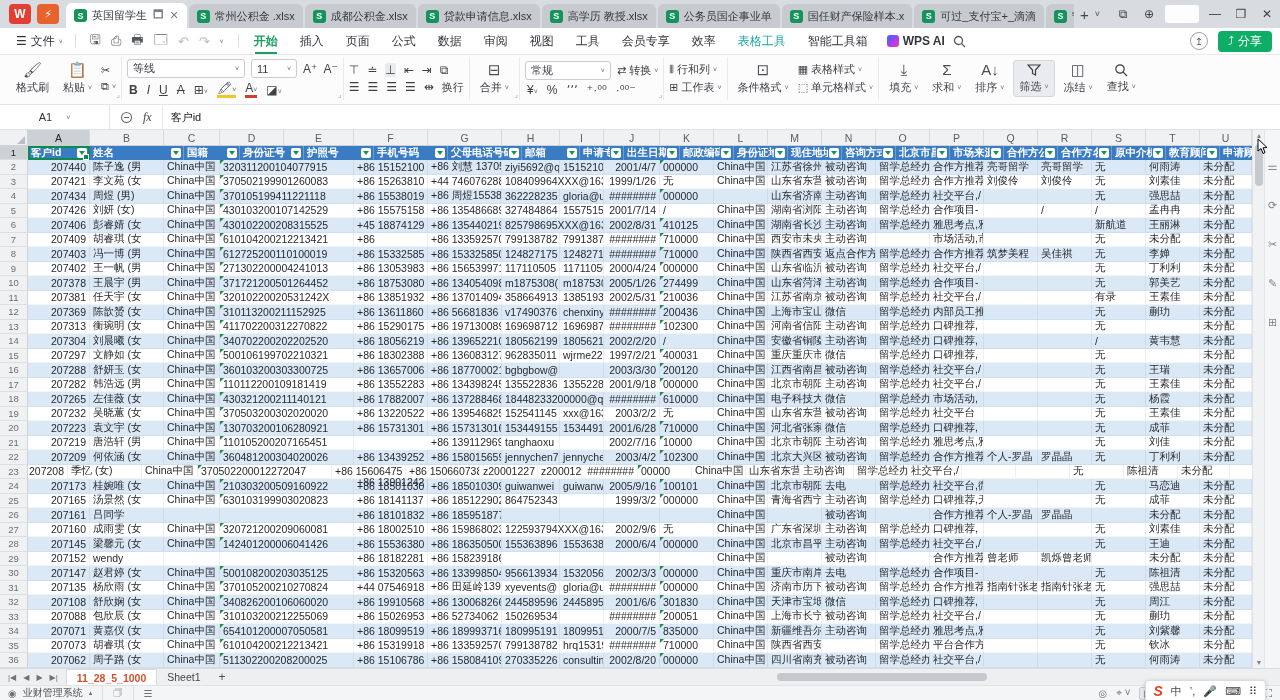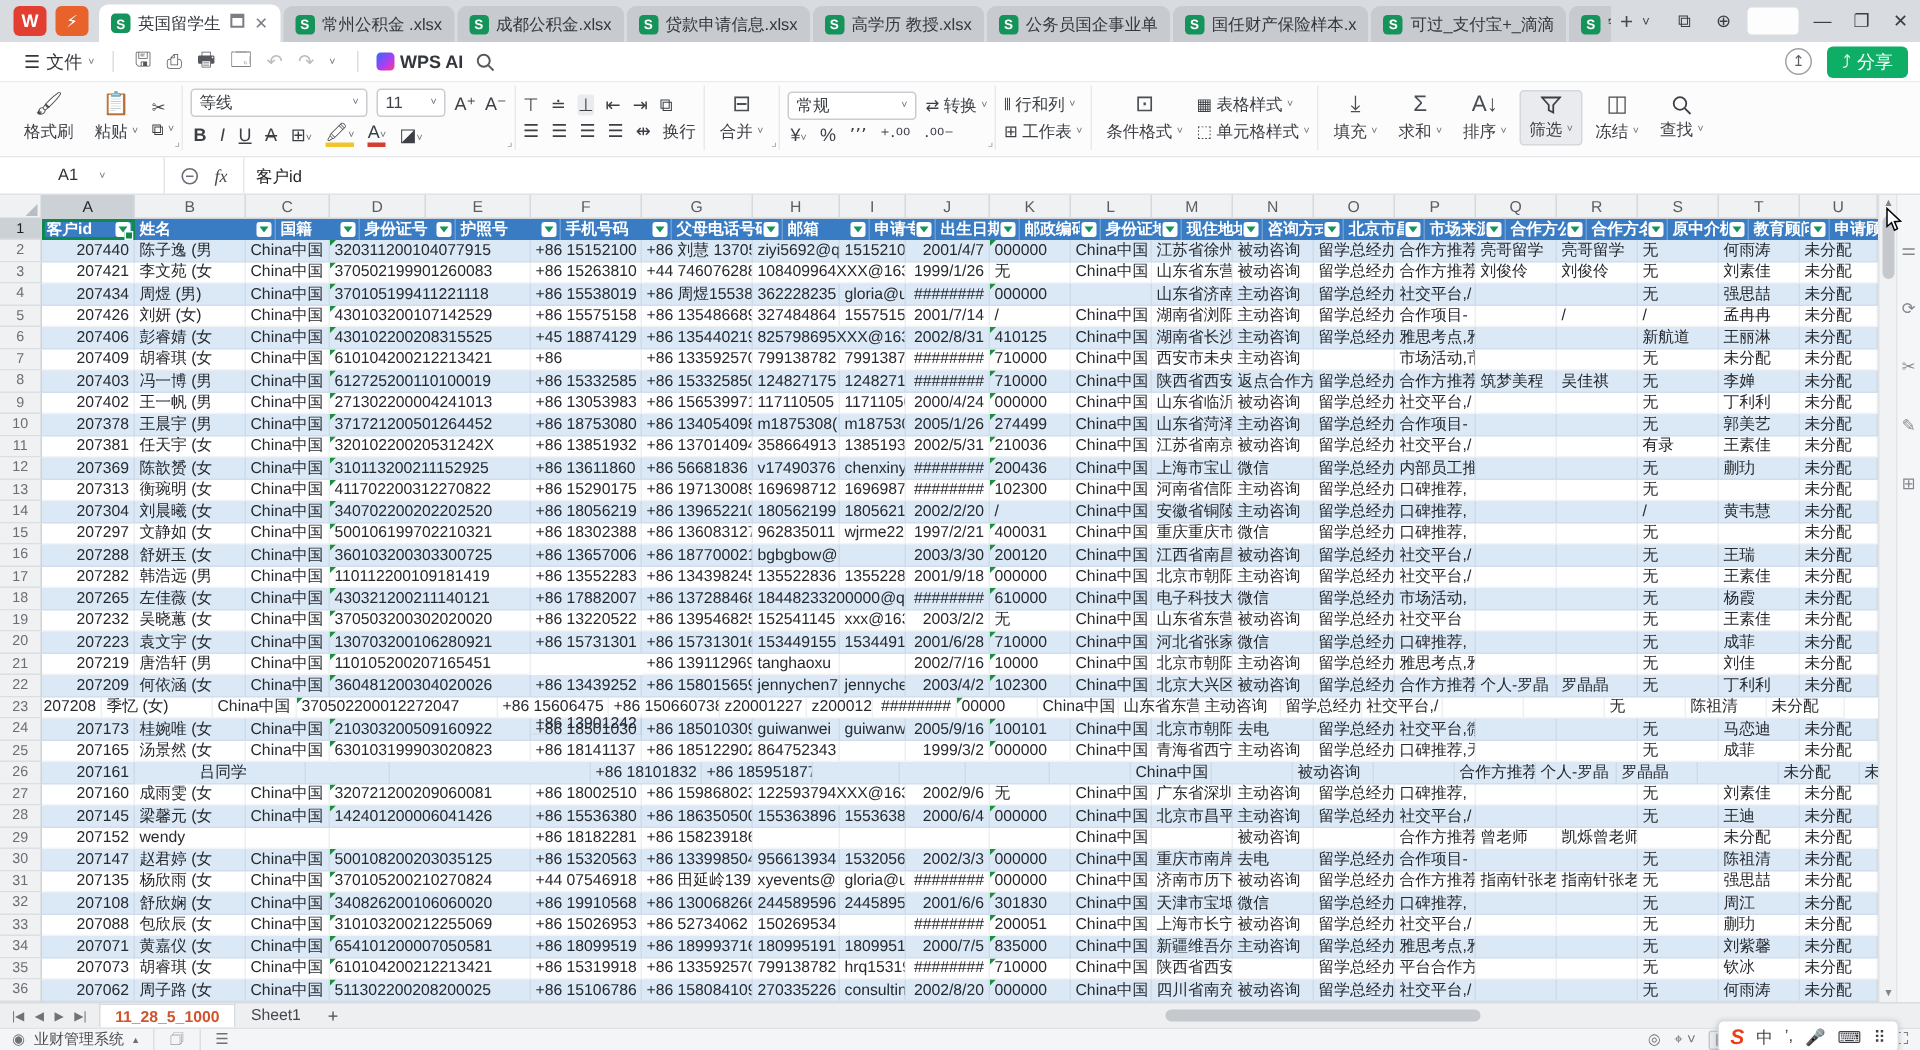--- a/index.html
+++ b/index.html
@@ -217,20 +217,34 @@
     <div class="qicons">
       <span>🖫</span>
       <span>⎙</span>
       <span>🖶</span>
       <span>🗔</span>
       <span style="color:#b9bcc1;">↶</span>
       <span style="color:#b9bcc1;">↷</span>
       <span class="caret">˅</span>
     </div>
     <div class="vdiv"></div>
+    <div class="menus">
+        <span class="menu-item active">开始</span>
+        <span class="menu-item">插入</span>
+        <span class="menu-item">页面</span>
+        <span class="menu-item">公式</span>
+        <span class="menu-item">数据</span>
+        <span class="menu-item">审阅</span>
+        <span class="menu-item">视图</span>
+        <span class="menu-item">工具</span>
+        <span class="menu-item">会员专享</span>
+        <span class="menu-item">效率</span>
+        <span class="menu-item ctx">表格工具</span>
+        <span class="menu-item">智能工具箱</span>
+      </div>
     <div class="ai-badge">
       <span class="ai-logo"></span>
       <span>WPS AI</span>
     </div>
     <span class="svg-ico">
       <svg width="13" height="13" viewBox="0 0 13 13">
           <circle cx="5.5" cy="5.5" r="4" fill="none" stroke="#55585d" stroke-width="1.3"></circle>
           <line x1="8.6" y1="8.6" x2="12" y2="12" stroke="#55585d" stroke-width="1.3"></line>
         </svg>
     </span>
@@ -1117,21 +1131,21 @@
             <div class="dcell" style="width: 54px;">口碑推荐,无</div>
             <div class="dcell" style="width: 54px;"></div>
             <div class="dcell" style="width: 54px;"></div>
             <div class="dcell" style="width: 54px;">无</div>
             <div class="dcell" style="width: 54px;">成菲</div>
             <div class="dcell" style="width: 52px;">未分配</div>
           </div>
           <div class="gridrow drow even">
             <div class="rownum">26</div>
             <div class="dcell num" style="width: 62px;">207161</div>
-            <div class="dcell" style="width: 74px; margin-left: 40px;">吕同学</div>
+            <div class="dcell" style="width: 74px;">吕同学</div>
             <div class="dcell" style="width: 56px;"></div>
             <div class="dcell" style="width: 134px;"></div>
             <div class="dcell" style="width: 74px;">+86 18101832</div>
             <div class="dcell" style="width: 74px;">+86 1859518772</div>
             <div class="dcell" style="width: 58px;"></div>
             <div class="dcell" style="width: 44px;"></div>
             <div class="dcell num" style="width: 56px;"></div>
             <div class="dcell" style="width: 54px;"></div>
             <div class="dcell" style="width: 54px;">China中国</div>
             <div class="dcell" style="width: 54px;"></div>

